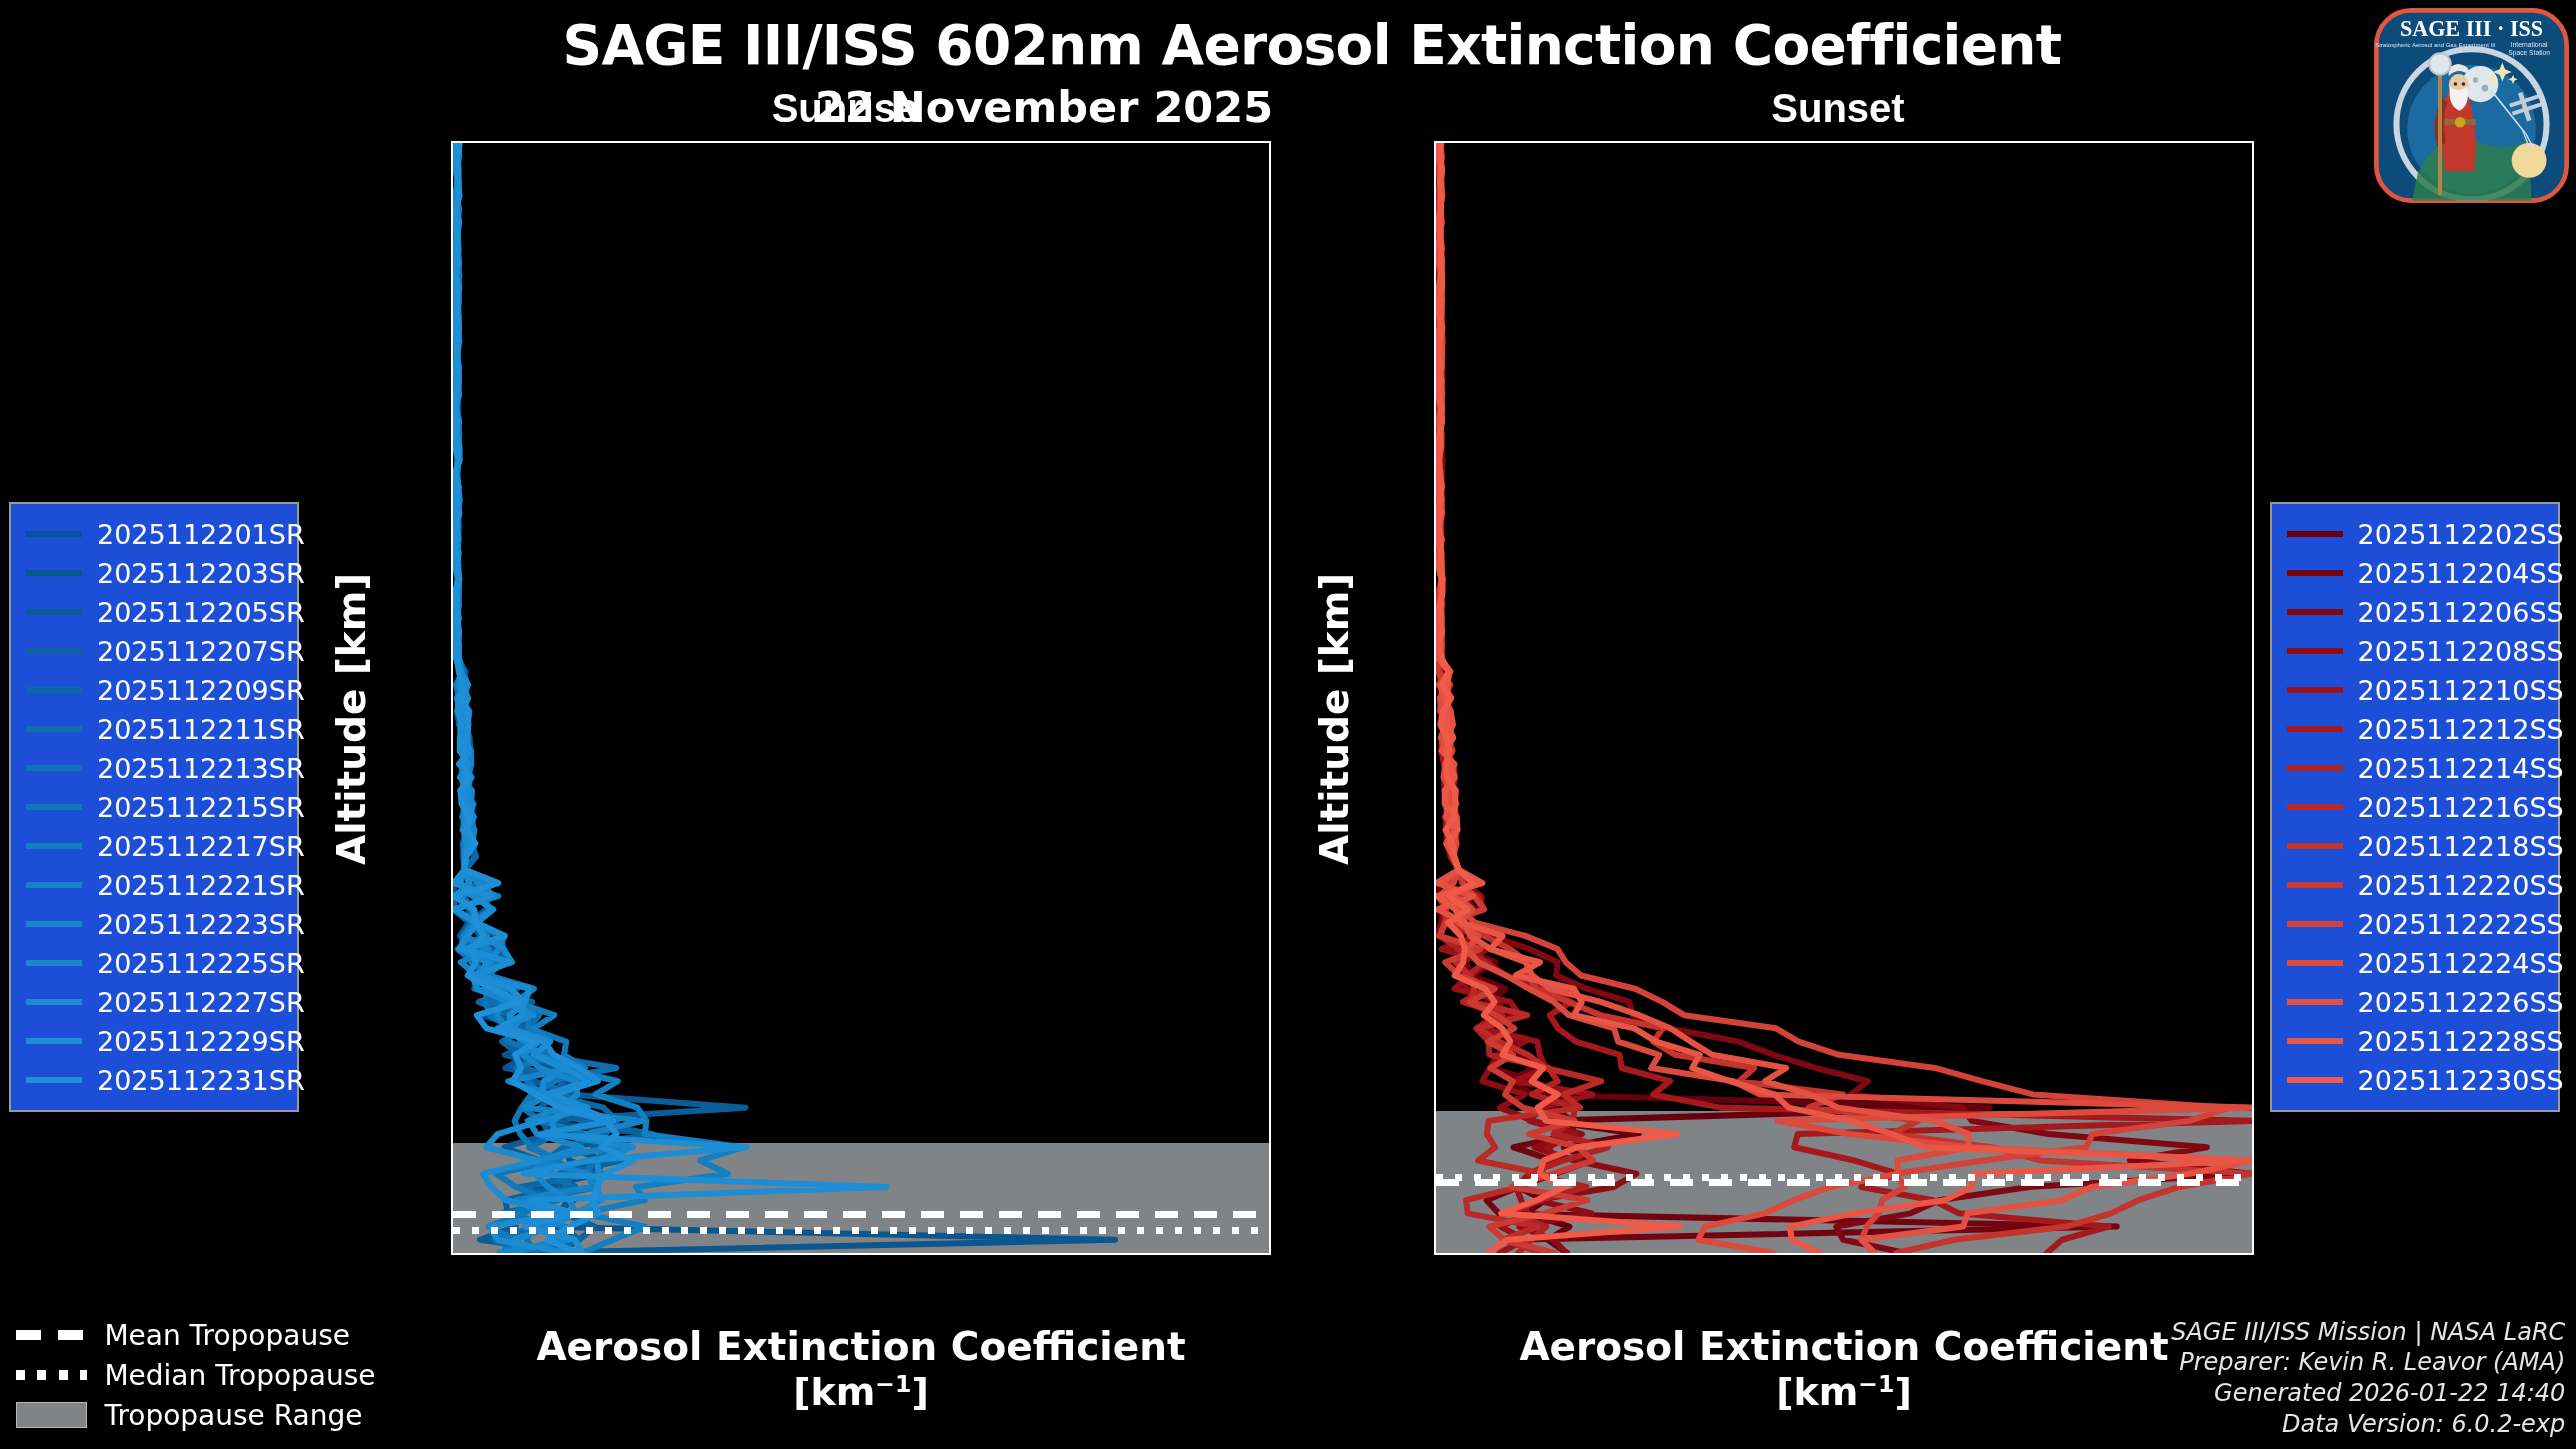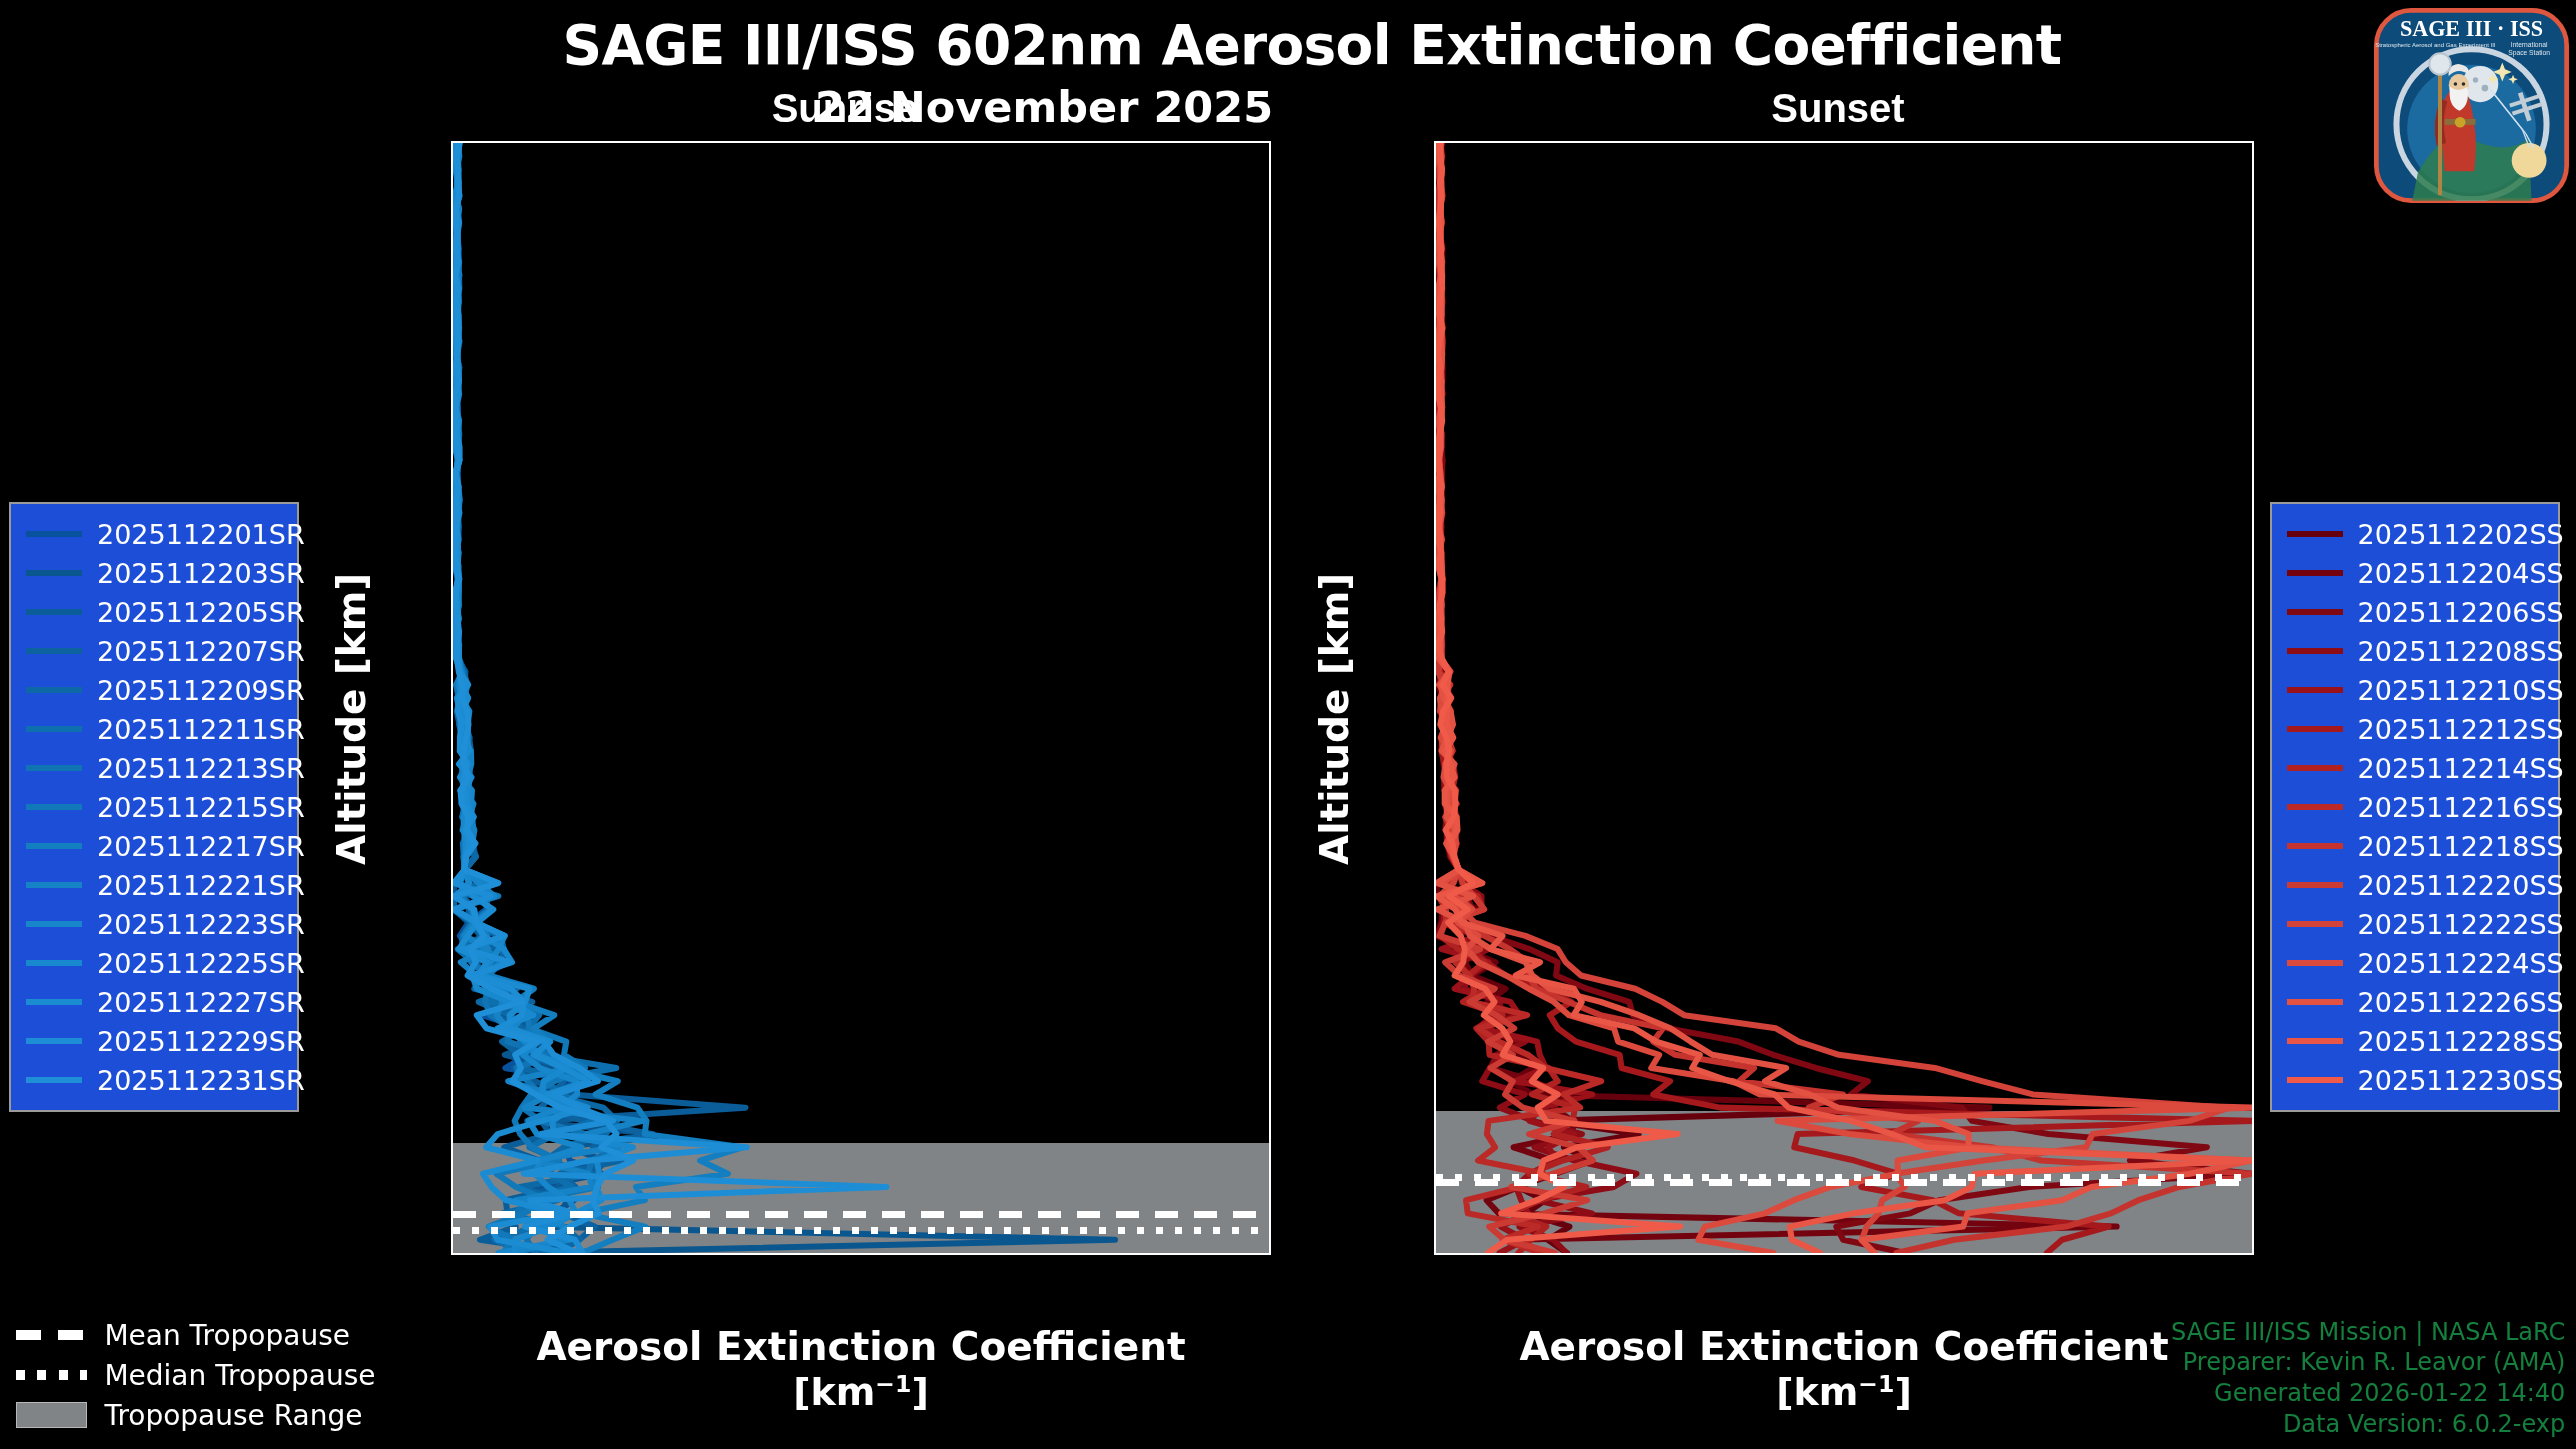--- a/index.html
+++ b/index.html
@@ -90,22 +90,22 @@
   .tl-key{ width:71px; height:14.8px; flex:0 0 auto; margin-right:17.4px; }
   .tl-dash{ background:repeating-linear-gradient(to right,
       #fff 0px,#fff 25.5px,transparent 25.5px,transparent 42px); height:10px; }
   .tl-dot{ background:repeating-linear-gradient(to right,
       #fff 0px,#fff 8.7px,transparent 8.7px,transparent 21.5px); height:10px; }
   .tl-box{ background:#808487; border:1.3px solid #b8b8b8; height:25.5px; }
   .tl-lbl{ font-size:28px; font-family:"DejaVu Sans", sans-serif; }
 
   
   #credits{ right:10.7px; bottom:9.4px; text-align:right;
-    color:#15803d; font-size:24px; line-height:1.28;
-    font-family:"DejaVu Sans", sans-serif; }
+    color:#e5e5e5; font-size:24px; line-height:1.28;
+    font-family:"DejaVu Sans", sans-serif;font-style:italic; }
 
   
   #logo{ right:4px; top:5.4px; width:201px; height:201px; }
 </style>
 </head>
 <body>
 
 <div class="abs" id="title">SAGE III/ISS 602nm Aerosol Extinction Coefficient</div>
 <div class="abs" id="subtitle-date">22 November 2025</div>
 <div class="abs" id="label-sunrise">Sunrise</div>

